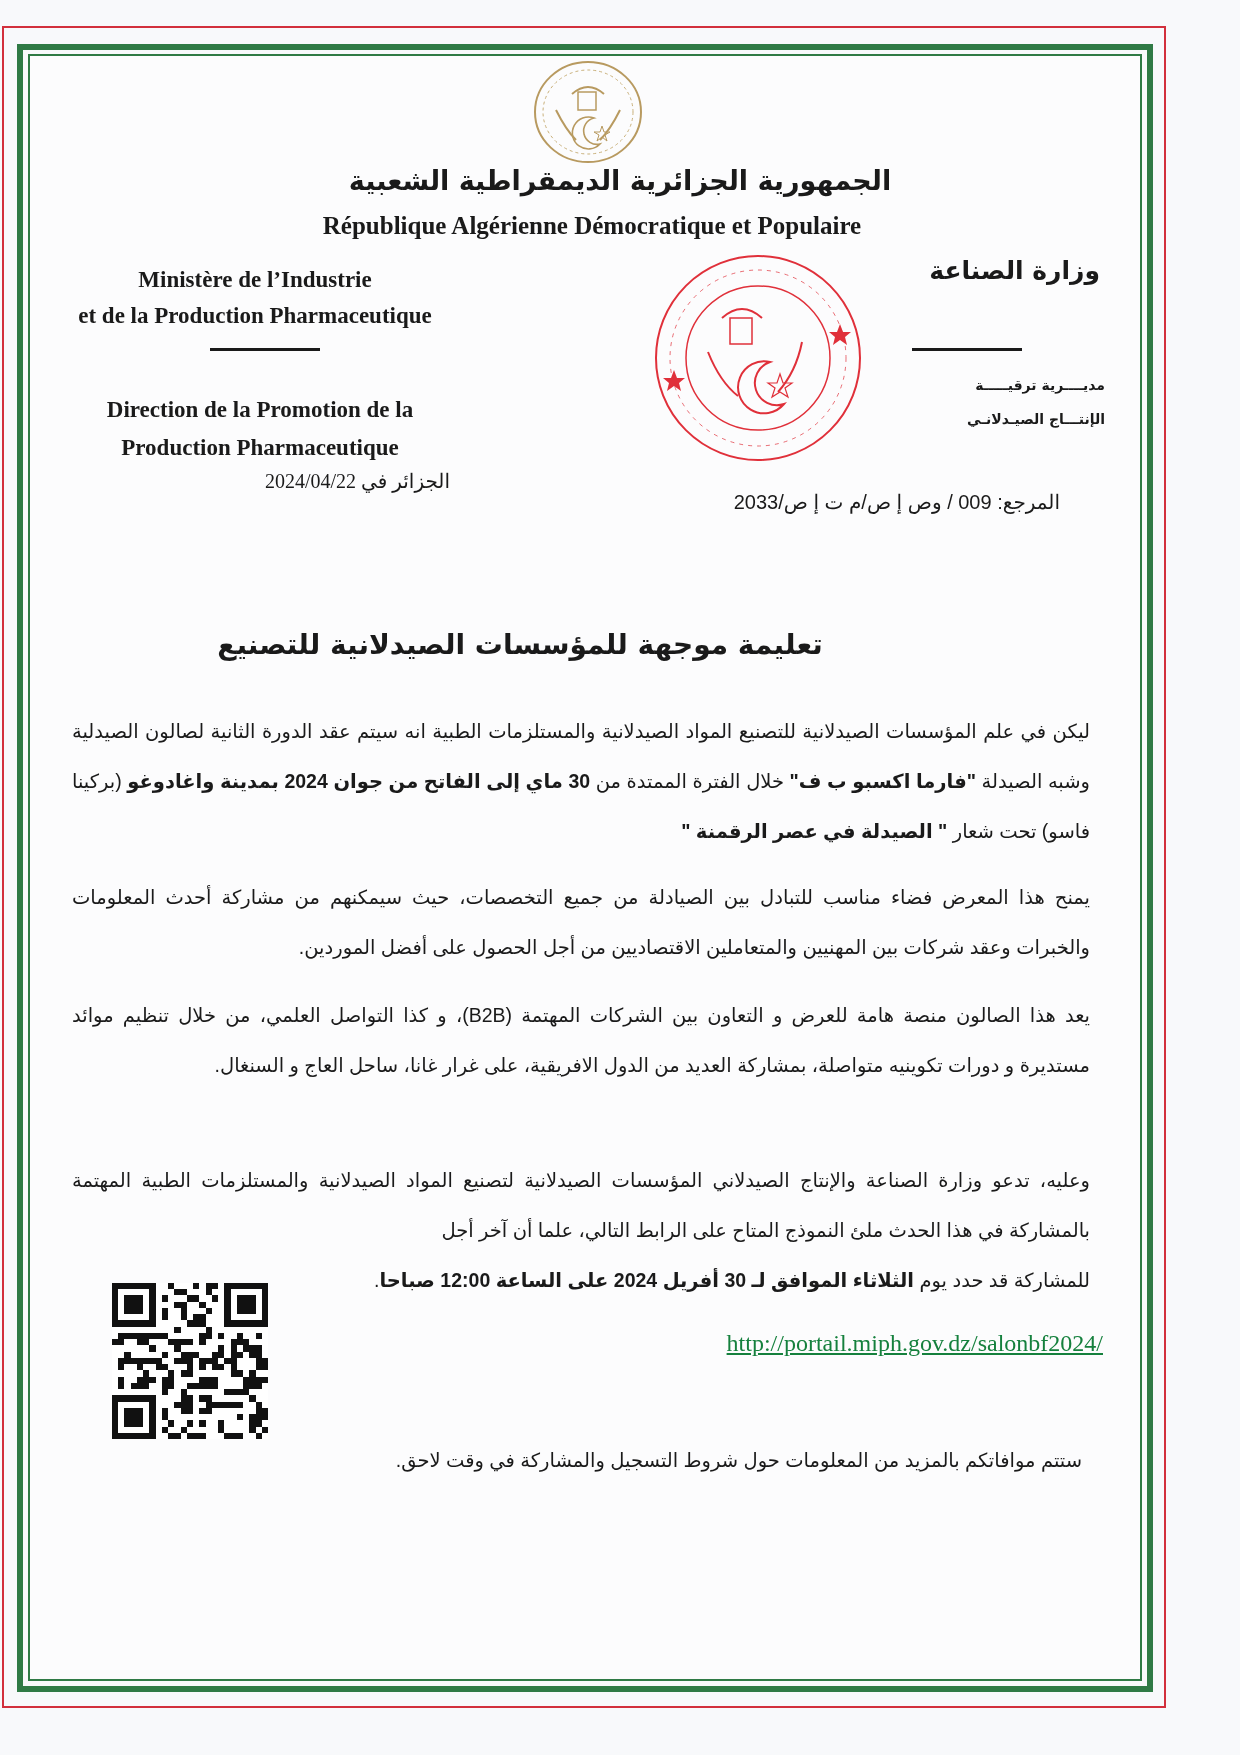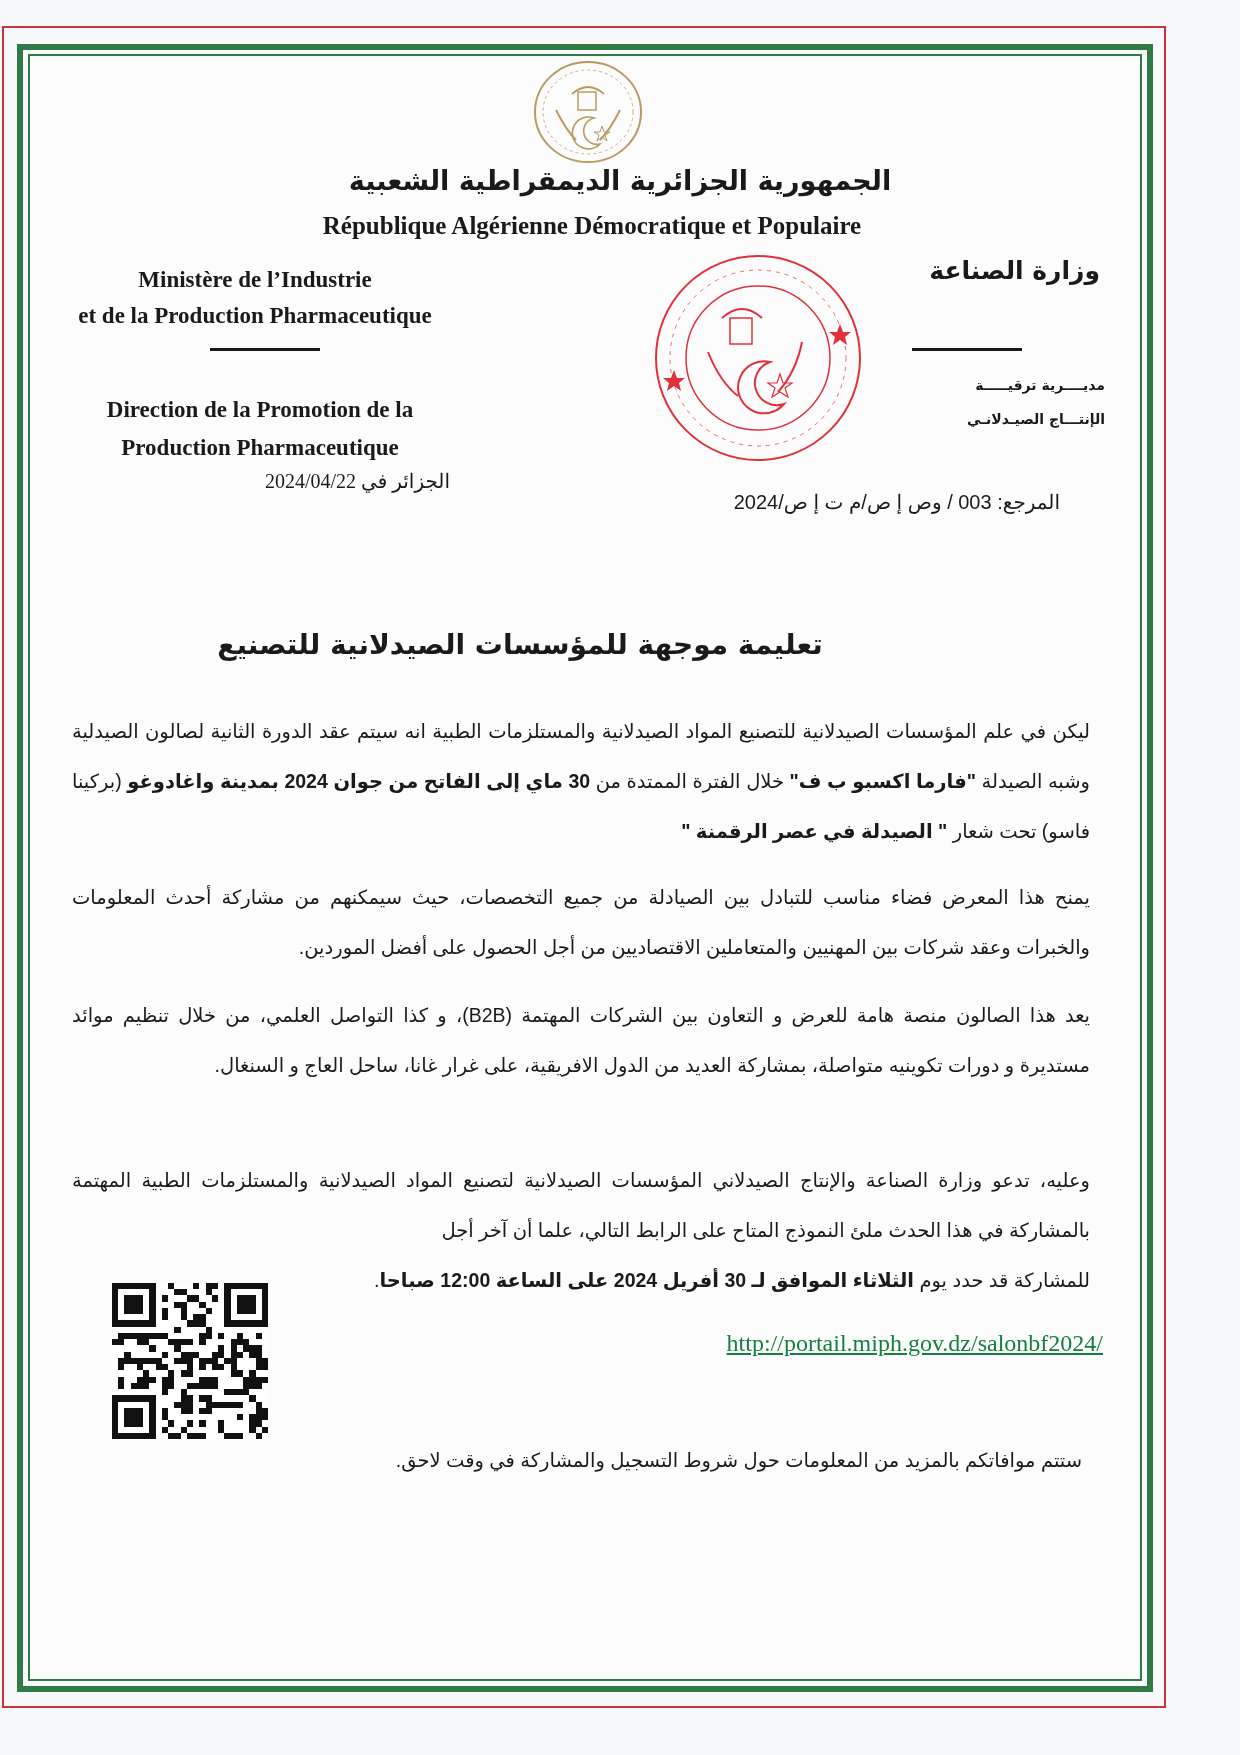--- a/index.html
+++ b/index.html
@@ -96,21 +96,21 @@
 
 <div class="abs ar min-ar">
   <div>وزارة الصناعة</div>
 </div>
 <div class="rule" style="left:912px; top:348px; width:110px;"></div>
 <div class="abs ar dir-ar">
   <div>مديــــرية ترقيـــــة</div>
   <div>الإنتـــاج الصيـدلانـي</div>
 </div>
 
-<div class="abs ar ref">المرجع:  003 / وص إ ص/م ت إ ص/2024</div>
+<div class="abs ar ref">المرجع:  009 / وص إ ص/م ت إ ص/2033</div>
 <div class="abs ar date">الجزائر في 2024/04/22</div>
 
 <div class="abs ar title">تعليمة موجهة للمؤسسات الصيدلانية للتصنيع</div>
 
 <div class="abs ar para p1"><span>ليكن في علم المؤسسات الصيدلانية للتصنيع المواد الصيدلانية والمستلزمات الطبية انه سيتم عقد الدورة الثانية لصالون الصيدلية وشبه الصيدلة </span><span class="b">"فارما اكسبو ب ف"</span><span> خلال الفترة الممتدة من </span><span class="b">30 ماي إلى الفاتح من جوان 2024 بمدينة واغادوغو</span><span> (بركينا فاسو) تحت شعار </span><span class="b">" الصيدلة في عصر الرقمنة "</span></div>
 
 <div class="abs ar para p2">يمنح هذا المعرض فضاء مناسب للتبادل بين الصيادلة من جميع التخصصات، حيث سيمكنهم من مشاركة أحدث المعلومات والخبرات وعقد شركات بين المهنيين والمتعاملين الاقتصاديين من أجل الحصول على أفضل الموردين.</div>
 
 <div class="abs ar para p3">يعد هذا الصالون منصة هامة للعرض و التعاون بين الشركات المهتمة  (B2B)، و كذا التواصل العلمي، من خلال تنظيم موائد مستديرة و دورات تكوينيه متواصلة، بمشاركة العديد من الدول الافريقية، على غرار غانا، ساحل العاج و السنغال.</div>
 

